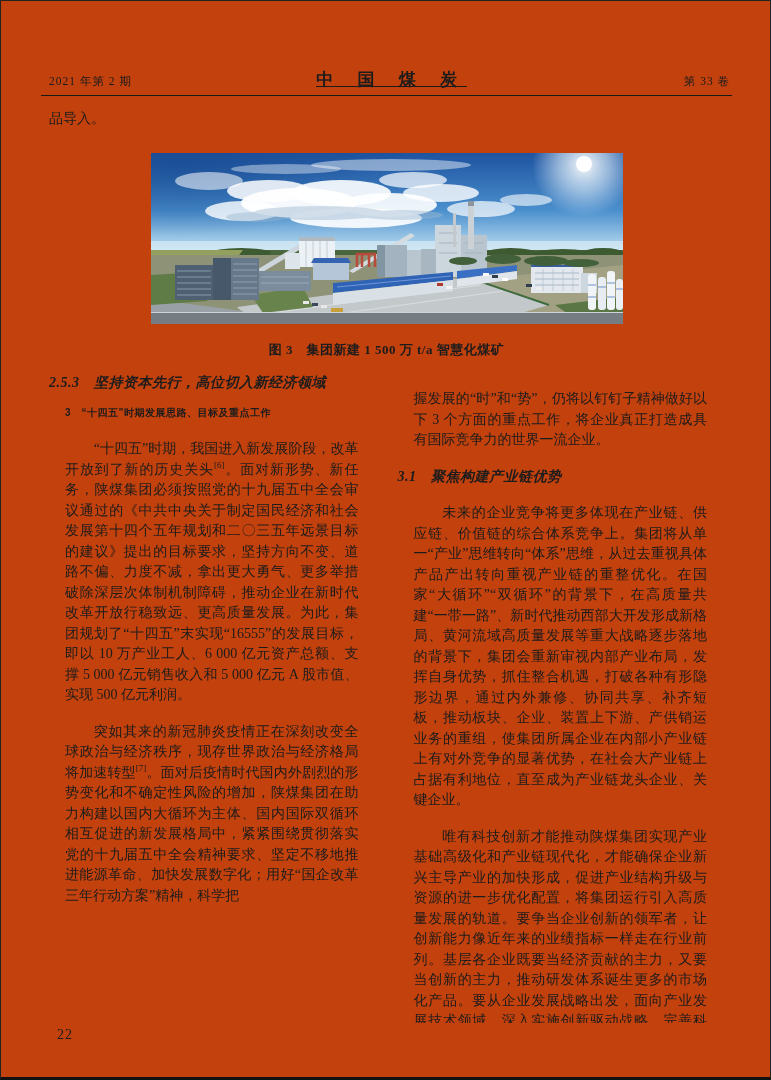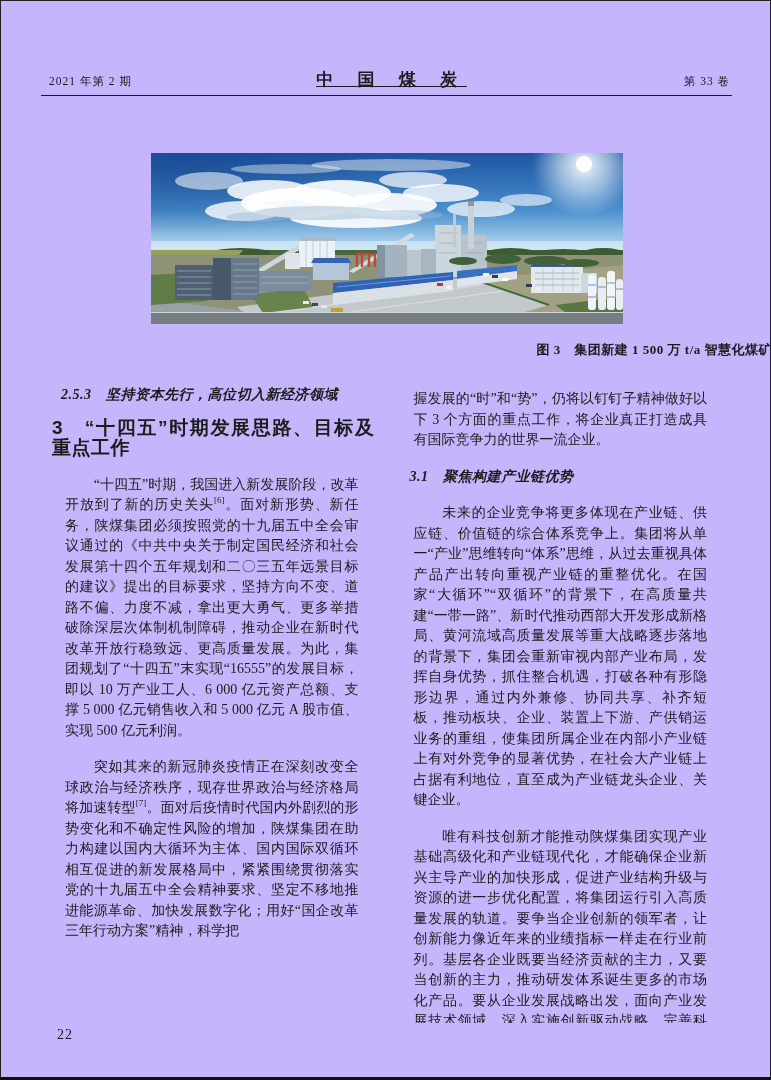--- a/index.html
+++ b/index.html
@@ -1,20 +1,20 @@
 <!DOCTYPE html>
 <html><head>
 <meta charset="utf-8">
 <style>
   html,body { margin:0; padding:0; background:#e8e8e8; }
   .page {
     position:relative;
     width:771px; height:1080px;
     margin:0 auto;
-    background:#c4b5fd;
+    background:#c2410c;
     box-sizing:border-box;
     border:1.5px solid #222;
     border-bottom:3px solid #111;
     overflow:hidden;
     font-family:"Liberation Serif","DejaVu Serif",serif;
     color:#1c1c1c;
   }
   
   .header {
     position:absolute; top:70px; left:40px; width:691px; height:24px;
@@ -29,59 +29,60 @@
   .intro {
     position:absolute; top:108px; left:48px; width:325px;
     font-size:14px; line-height:20.5px;
   }
   figure.photo {
     position:absolute; top:152px; left:150px; width:472px; height:171px;
     margin:0; padding:0; overflow:hidden;
   }
   .caption {
     position:absolute; top:340px; left:0; width:771px;
-    text-align:right; font-size:13px; font-weight:bold; letter-spacing:0.5px;
+    text-align:center; font-size:13px; font-weight:bold; letter-spacing:0.5px;
   }
   .columns {
     position:absolute; top:372px; left:48px; width:674px; height:650px;
     display:flex; gap:23px; overflow:hidden;
   }
   .col {
     width:325.5px; flex:0 0 auto;
     font-size:14px; line-height:20.5px;
     text-align:justify; overflow-wrap:break-word;
   }
   .para { margin:16px; text-indent:2.05em; }
   .para.noindent { text-indent:0; }
   .h-kai {
-    margin:12px; text-indent:0;
+    margin:0; text-indent:0;
     font-style:italic; font-weight:600; letter-spacing:0.5px;
   }
   .h1 {
-    margin:9px 0 7px 3px; text-indent:0;
+    margin:9px 0 7px 16px; text-indent:0;
     font-family:"Liberation Sans","DejaVu Sans",sans-serif;
-    font-weight:bold; font-size:19px; letter-spacing:0.5px;
+    font-weight:bold; font-size:10px; letter-spacing:0.5px;
   }
   sup.ref { font-size:9px; line-height:0; }
   .pageno {
     position:absolute; top:1026px; left:56px;
     font-size:14px; letter-spacing:1px;
   }
 </style>
 </head>
 <body>
 
 <div class="page">
 
   <header class="header">
     <span class="h-left">2021 年第 2 期</span>
     <span class="h-center">中 国 煤 炭</span>
     <span class="h-right">第 33 卷</span>
   </header>
 
+  <div class="intro">品导入。</div>
 
   <figure class="photo">
     <svg width="472" height="171" viewBox="0 0 472 171" xmlns="http://www.w3.org/2000/svg">
       <defs>
         <linearGradient id="sky" x1="0" y1="0" x2="0" y2="1">
           <stop offset="0" stop-color="#1e53a0"></stop>
           <stop offset="0.55" stop-color="#4a8fcd"></stop>
           <stop offset="1" stop-color="#cfeaf6"></stop>
         </linearGradient>
         <radialGradient id="sun" cx="0.5" cy="0.5" r="0.5">

